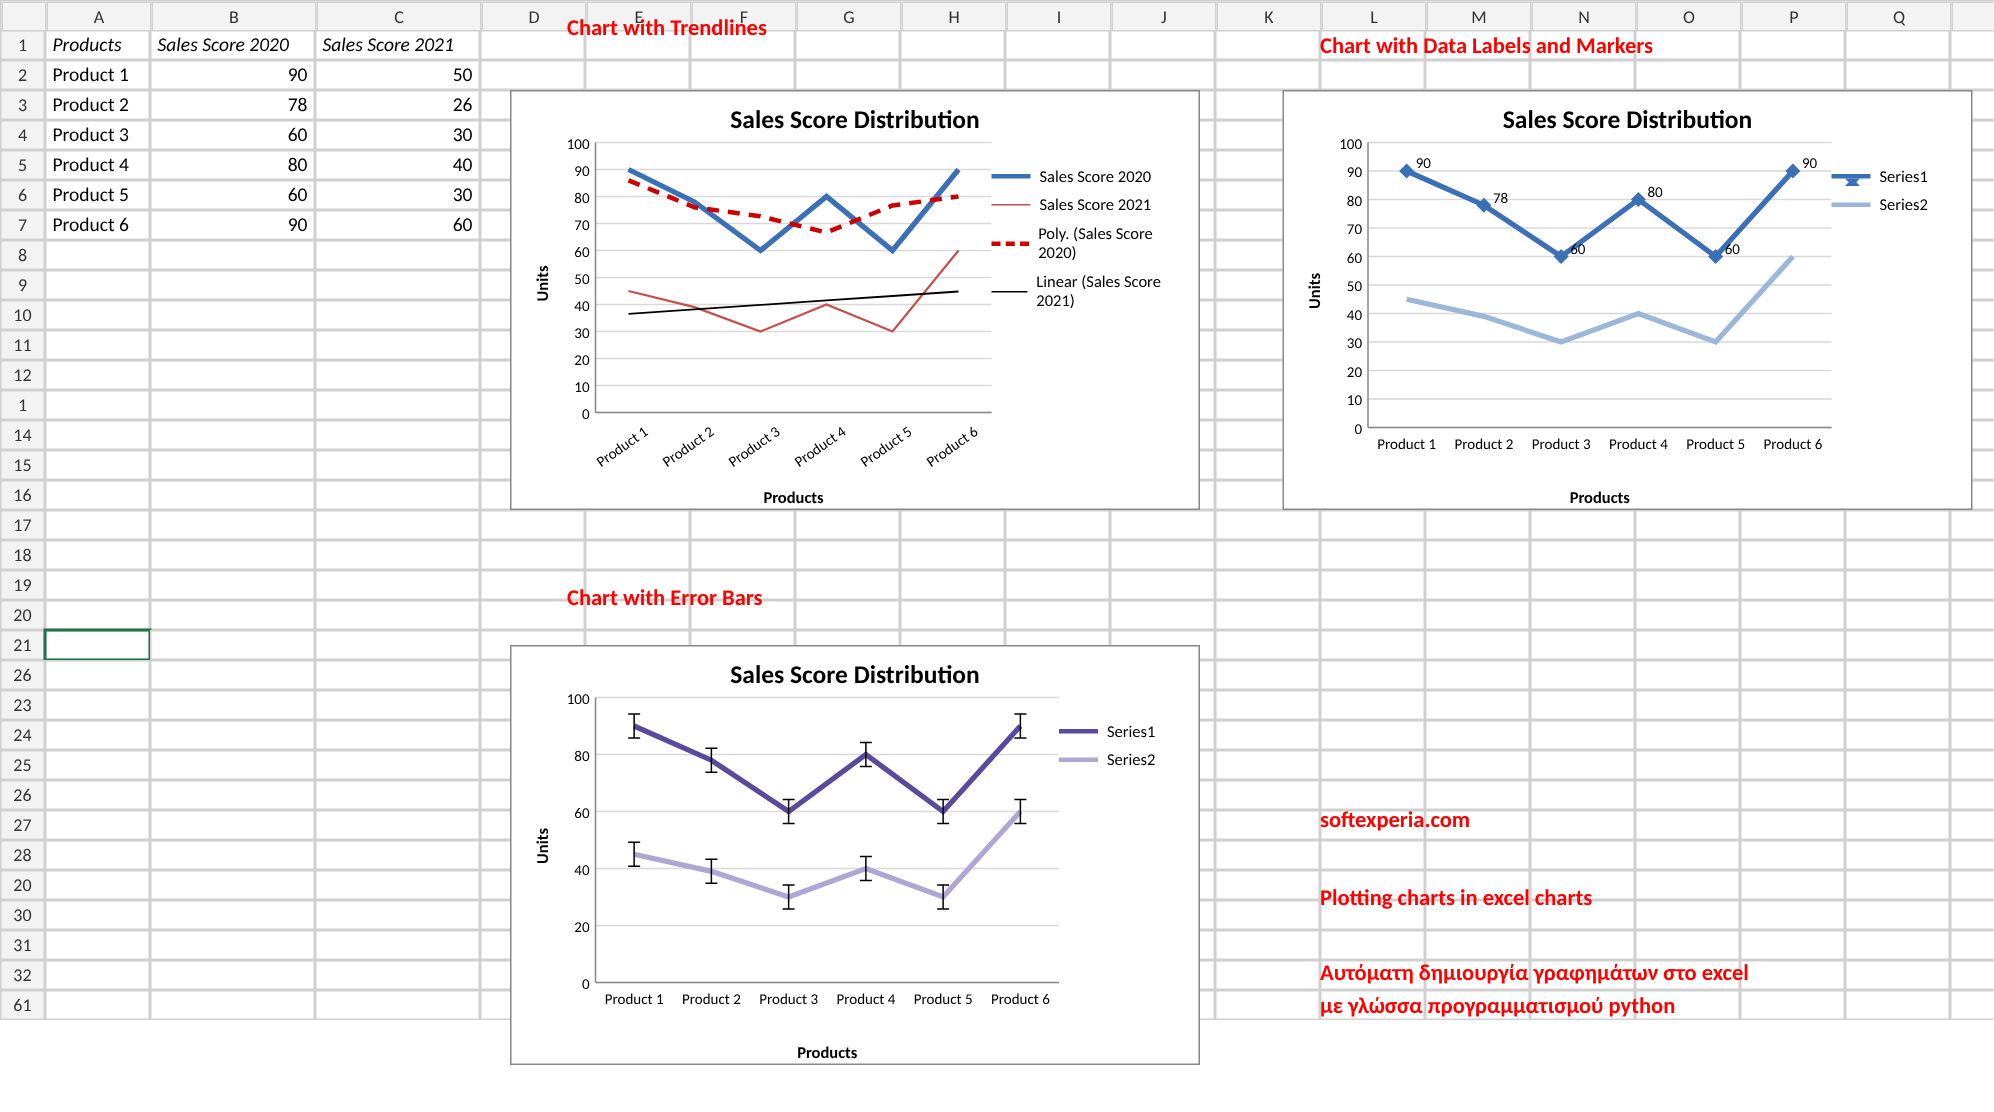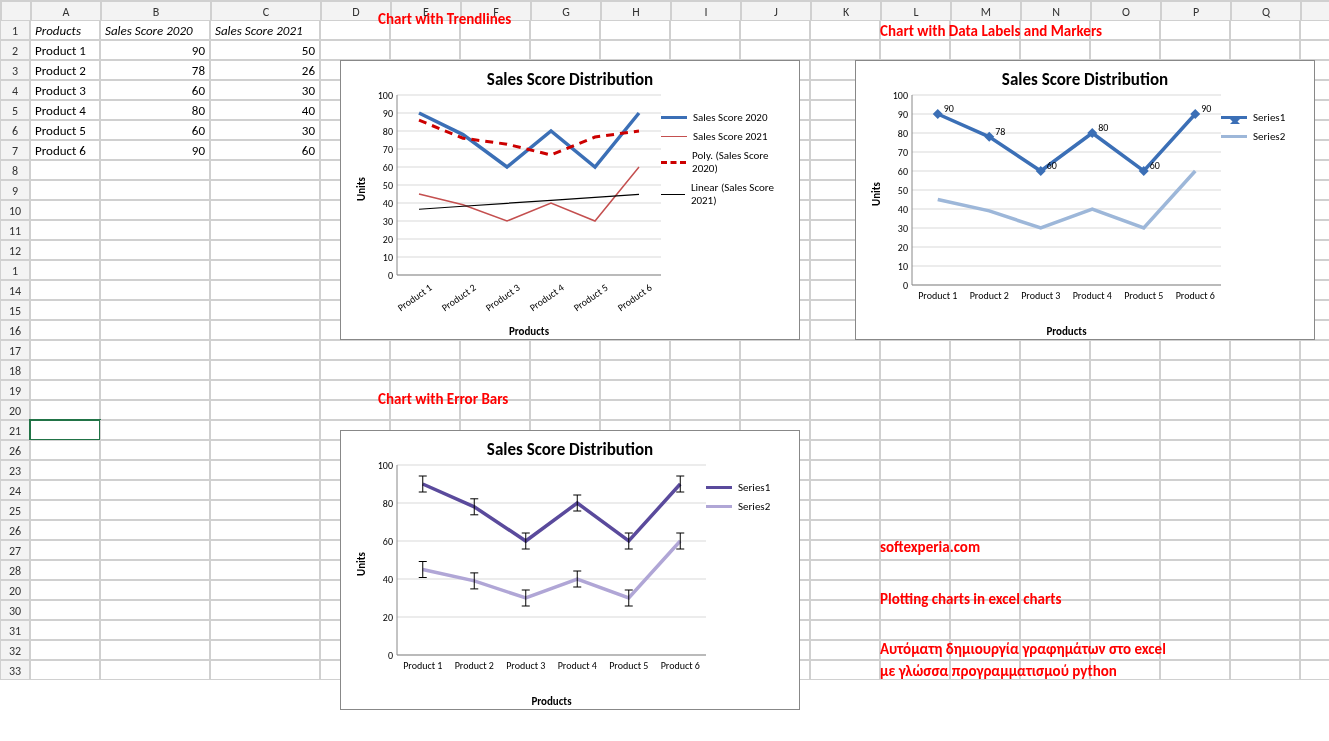--- a/index.html
+++ b/index.html
@@ -796,21 +796,21 @@
         <div class="cell" style="width: 70px;"></div>
         <div class="cell" style="width: 70px;"></div>
         <div class="cell" style="width: 70px;"></div>
         <div class="cell" style="width: 70px;"></div>
         <div class="cell" style="width: 70px;"></div>
         <div class="cell" style="width: 70px;"></div>
         <div class="cell" style="width: 70px;"></div>
         <div class="cell" style="width: 70px;"></div>
       </div>
       <div class="row">
-        <div class="row-hdr">33</div>
+        <div class="row-hdr">61</div>
         <div class="cell" style="width: 70px;"></div>
         <div class="cell" style="width: 110px;"></div>
         <div class="cell" style="width: 110px;"></div>
         <div class="cell" style="width: 70px;"></div>
         <div class="cell" style="width: 70px;"></div>
         <div class="cell" style="width: 70px;"></div>
         <div class="cell" style="width: 70px;"></div>
         <div class="cell" style="width: 70px;"></div>
         <div class="cell" style="width: 70px;"></div>
         <div class="cell" style="width: 70px;"></div>

